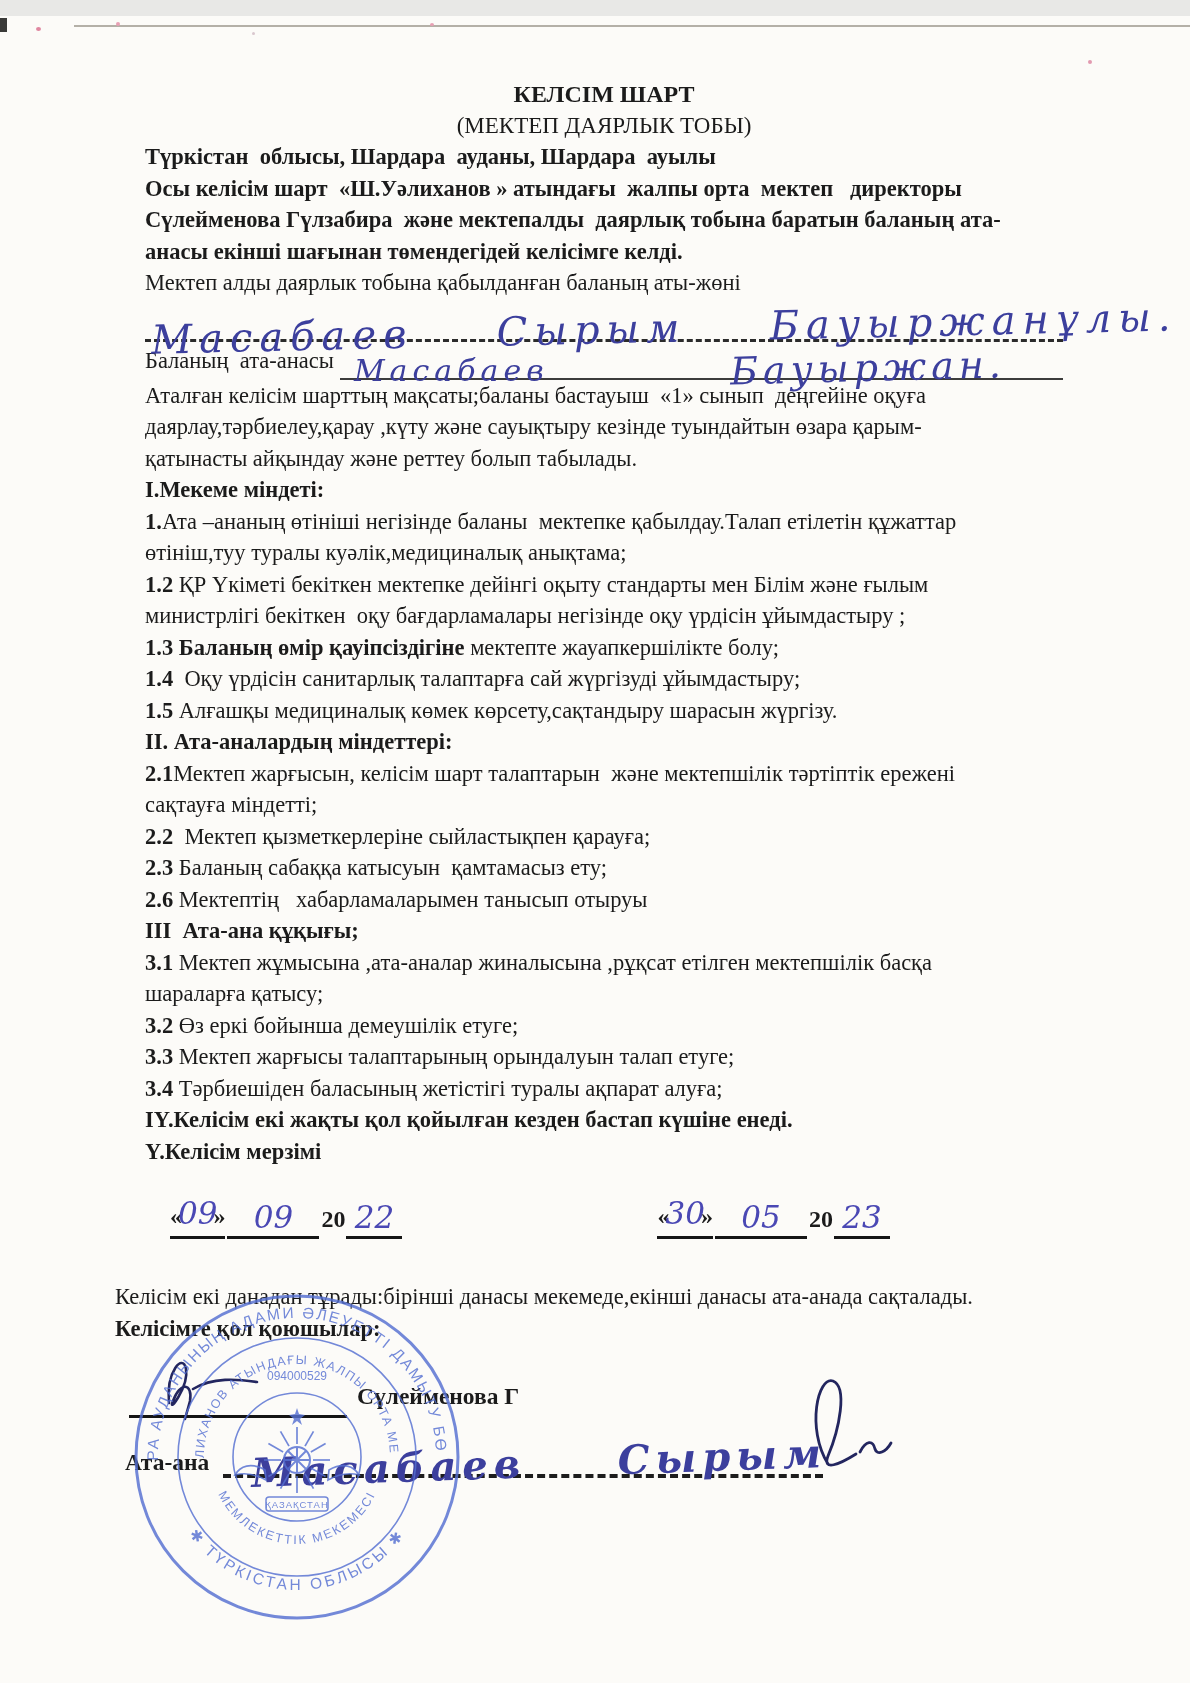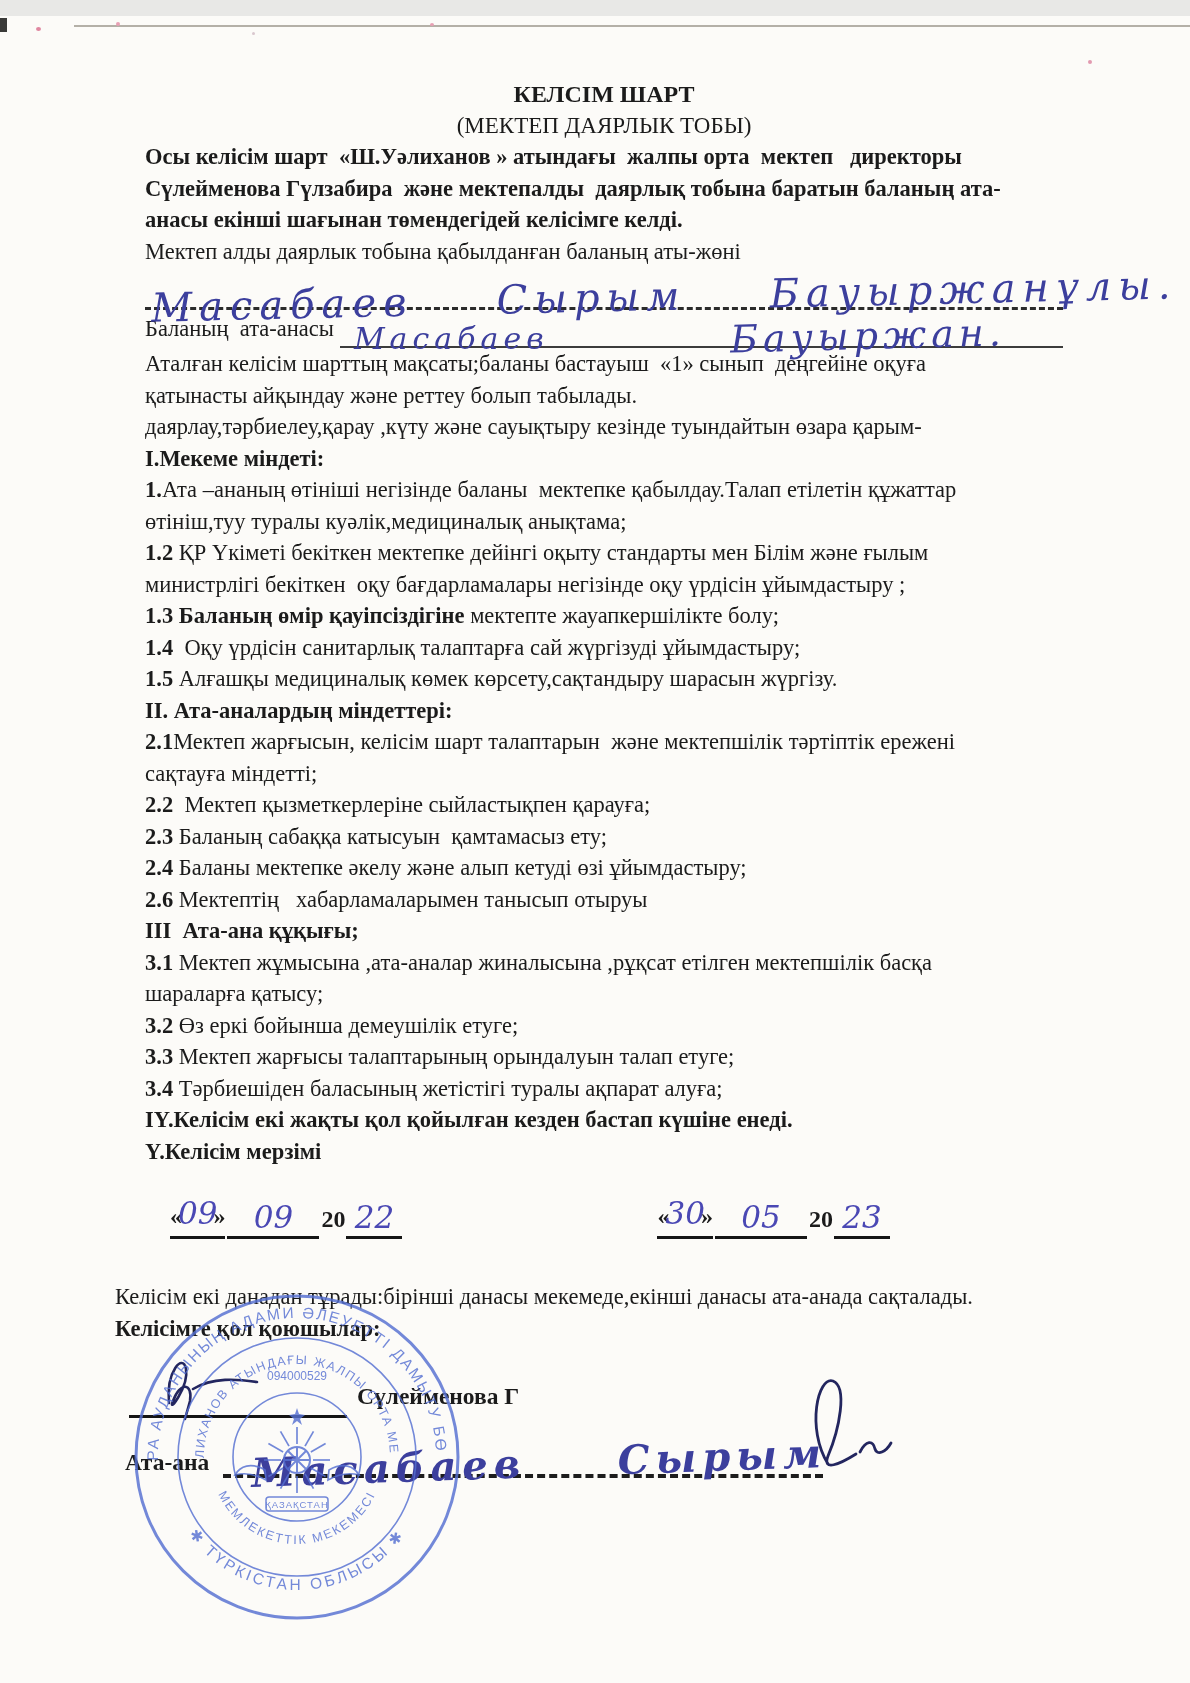--- a/index.html
+++ b/index.html
@@ -63,55 +63,55 @@
   <div class="speck" style="left:116px;top:6px;width:4px;height:4px;background:#e8a0b4;"></div>
   <div class="speck" style="left:430px;top:7px;width:4px;height:3px;background:#e8a0b4;"></div>
   <div class="speck" style="left:1088px;top:44px;width:4px;height:4px;background:#e29ab0;"></div>
   <div class="speck" style="left:252px;top:16px;width:3px;height:3px;background:#d9c7ce;"></div>
 
   <div class="content">
 
     <div class="title-line">КЕЛСІМ ШАРТ</div>
     <div class="subtitle-line">(МЕКТЕП ДАЯРЛЫК ТОБЫ)</div>
 
+    <div class="line bb">Түркістан  облысы, Шардара  ауданы, Шардара  ауылы</div>
     <div class="line bb">Осы келісім шарт  «Ш.Уәлиханов » атындағы  жалпы орта  мектеп   директоры</div>
     <div class="line bb">Сүлейменова Гүлзабира  және мектепалды  даярлық тобына баратын баланың ата-</div>
     <div class="line bb">анасы екінші шағынан төмендегідей келісімге келді.</div>
 
     <div class="line">Мектеп алды даярлык тобына қабылданған баланың аты-жөні</div>
 
     <div class="name-line">
       <span class="hw hw-child">Масабаев  Сырым  Бауыржанұлы.</span>
     </div>
 
     <div class="parent-line">
       <span class="parent-label">Баланың  ата-анасы</span>
       <span class="fill">
         <span class="hw hw-p1">Масабаев</span>
         <span class="hw hw-p2">Бауыржан.</span>
       </span>
     </div>
 
     <div class="line"><span>Аталған келісім шарттың мақсаты;баланы бастауыш  «1» сынып  деңгейіне оқуға</span></div>
+    <div class="line"><span>даярлау,тәрбиелеу,қарау ,күту және сауықтыру кезінде туындайтын өзара қарым-</span></div>
     <div class="line"><span>қатынасты айқындау және реттеу болып табылады.</span></div>
-    <div class="line"><span>даярлау,тәрбиелеу,қарау ,күту және сауықтыру кезінде туындайтын өзара қарым-</span></div>
     <div class="line"><span class="bb">І.Мекеме міндеті:</span></div>
     <div class="line"><span class="bb">1.</span><span>Ата –ананың өтініші негізінде баланы  мектепке қабылдау.Талап етілетін құжаттар</span></div>
     <div class="line"><span>өтініш,туу туралы куәлік,медициналық анықтама;</span></div>
     <div class="line"><span class="bb">1.2 </span><span>ҚР Үкіметі бекіткен мектепке дейінгі оқыту стандарты мен Білім және ғылым</span></div>
     <div class="line"><span>министрлігі бекіткен  оқу бағдарламалары негізінде оқу үрдісін ұйымдастыру ;</span></div>
     <div class="line"><span class="bb">1.3 Баланың өмір қауіпсіздігіне</span><span> мектепте жауапкершілікте болу;</span></div>
     <div class="line"><span class="bb">1.4 </span><span> Оқу үрдісін санитарлық талаптарға сай жүргізуді ұйымдастыру;</span></div>
     <div class="line"><span class="bb">1.5 </span><span>Алғашқы медициналық көмек көрсету,сақтандыру шарасын жүргізу.</span></div>
     <div class="line"><span class="bb">ІІ. Ата-аналардың міндеттері:</span></div>
     <div class="line"><span class="bb">2.1</span><span>Мектеп жарғысын, келісім шарт талаптарын  және мектепшілік тәртіптік ережені</span></div>
     <div class="line"><span>сақтауға міндетті;</span></div>
     <div class="line"><span class="bb">2.2</span><span>  Мектеп қызметкерлеріне сыйластықпен қарауға;</span></div>
     <div class="line"><span class="bb">2.3 </span><span>Баланың сабаққа катысуын  қамтамасыз ету;</span></div>
-    <div class="line"><span class="bb">2.4 </span><span>Баланы мектепке әкелу және алып кетуді өзі ұйымдастыру;</span></div>
     <div class="line"><span class="bb">2.6 </span><span>Мектептің   хабарламаларымен танысып отыруы</span></div>
     <div class="line"><span class="bb">ІІІ  Ата-ана құқығы;</span></div>
     <div class="line"><span class="bb">3.1 </span><span>Мектеп жұмысына ,ата-аналар жиналысына ,рұқсат етілген мектепшілік басқа</span></div>
     <div class="line"><span>шараларға қатысу;</span></div>
     <div class="line"><span class="bb">3.2 </span><span>Өз еркі бойынша демеушілік етуге;</span></div>
     <div class="line"><span class="bb">3.3 </span><span>Мектеп жарғысы талаптарының орындалуын талап етуге;</span></div>
     <div class="line"><span class="bb">3.4 </span><span>Тәрбиешіден баласының жетістігі туралы ақпарат алуға;</span></div>
     <div class="line"><span class="bb">ІY.Келісім екі жақты қол қойылған кезден бастап күшіне енеді.</span></div>
     <div class="line"><span class="bb">Y.Келісім мерзімі</span></div>
 

